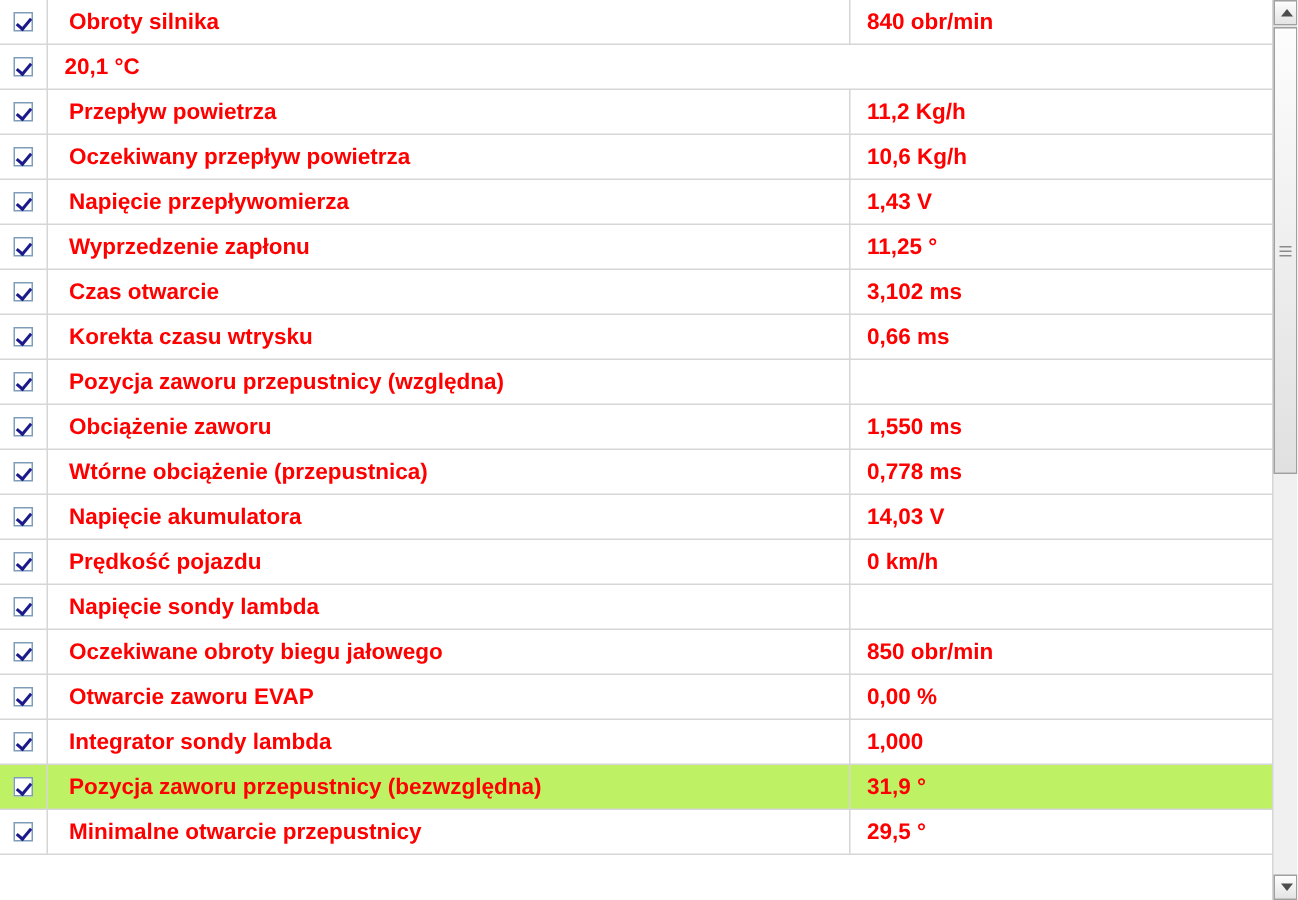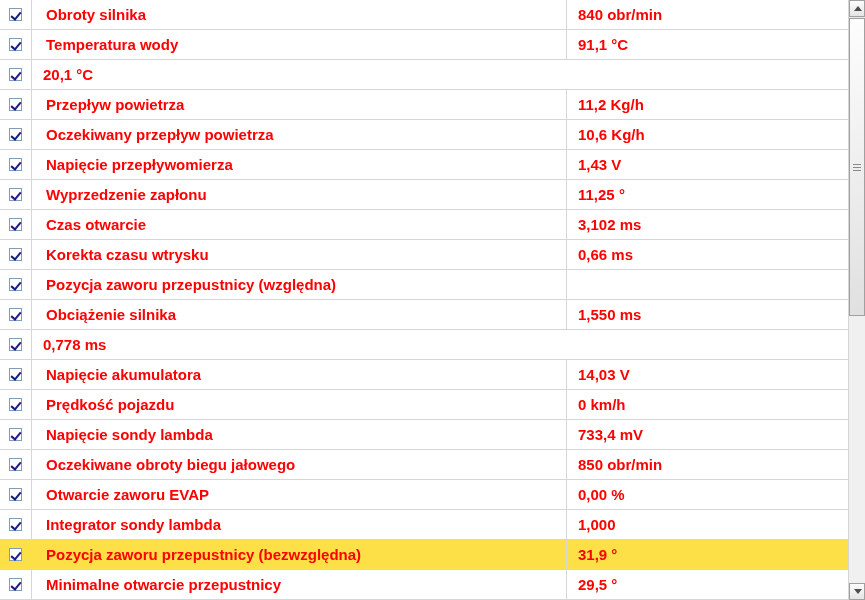--- a/index.html
+++ b/index.html
@@ -26,21 +26,21 @@
   }
   .row {
     display: flex;
     align-items: center;
     height: 30px;
     box-sizing: border-box;
     border-bottom: 1px solid #d6d6d6;
     background: #ffffff;
   }
   .row.highlight {
-    background: #fde047;
+    background: #bef264;
   }
   .cell-check {
     width: 32px;
     min-width: 32px;
     height: 30px;
     display: flex;
     align-items: center;
     justify-content: center;
     border-right: 1px solid #d6d6d6;
     box-sizing: border-box;
@@ -175,27 +175,20 @@
         <div class="cell-check">
           <span class="checkbox checked"></span>
         </div>
         <div class="cell-name">Obroty silnika</div>
         <div class="cell-value">840 obr/min</div>
       </div>
       <div class="row">
         <div class="cell-check">
           <span class="checkbox checked"></span>
         </div>
-        <div class="cell-name">Temperatura wody</div>
-        <div class="cell-value">91,1 °C</div>
-      </div>
-      <div class="row">
-        <div class="cell-check">
-          <span class="checkbox checked"></span>
-        </div>
         <div class="cell-value">20,1 °C</div>
       </div>
       <div class="row">
         <div class="cell-check">
           <span class="checkbox checked"></span>
         </div>
         <div class="cell-name">Przepływ powietrza</div>
         <div class="cell-value">11,2 Kg/h</div>
       </div>
       <div class="row">
@@ -236,27 +229,28 @@
       <div class="row">
         <div class="cell-check">
           <span class="checkbox checked"></span>
         </div>
         <div class="cell-name">Pozycja zaworu przepustnicy (względna)</div>
       </div>
       <div class="row">
         <div class="cell-check">
           <span class="checkbox checked"></span>
         </div>
-        <div class="cell-name">Obciążenie silnika</div>
+        <div class="cell-name">Obciążenie zaworu</div>
         <div class="cell-value">1,550 ms</div>
       </div>
       <div class="row">
         <div class="cell-check">
           <span class="checkbox checked"></span>
         </div>
+        <div class="cell-name">Wtórne obciążenie (przepustnica)</div>
         <div class="cell-value">0,778 ms</div>
       </div>
       <div class="row">
         <div class="cell-check">
           <span class="checkbox checked"></span>
         </div>
         <div class="cell-name">Napięcie akumulatora</div>
         <div class="cell-value">14,03 V</div>
       </div>
       <div class="row">
@@ -264,21 +258,20 @@
           <span class="checkbox checked"></span>
         </div>
         <div class="cell-name">Prędkość pojazdu</div>
         <div class="cell-value">0 km/h</div>
       </div>
       <div class="row">
         <div class="cell-check">
           <span class="checkbox checked"></span>
         </div>
         <div class="cell-name">Napięcie sondy lambda</div>
-        <div class="cell-value">733,4 mV</div>
       </div>
       <div class="row">
         <div class="cell-check">
           <span class="checkbox checked"></span>
         </div>
         <div class="cell-name">Oczekiwane obroty biegu jałowego</div>
         <div class="cell-value">850 obr/min</div>
       </div>
       <div class="row">
         <div class="cell-check">

